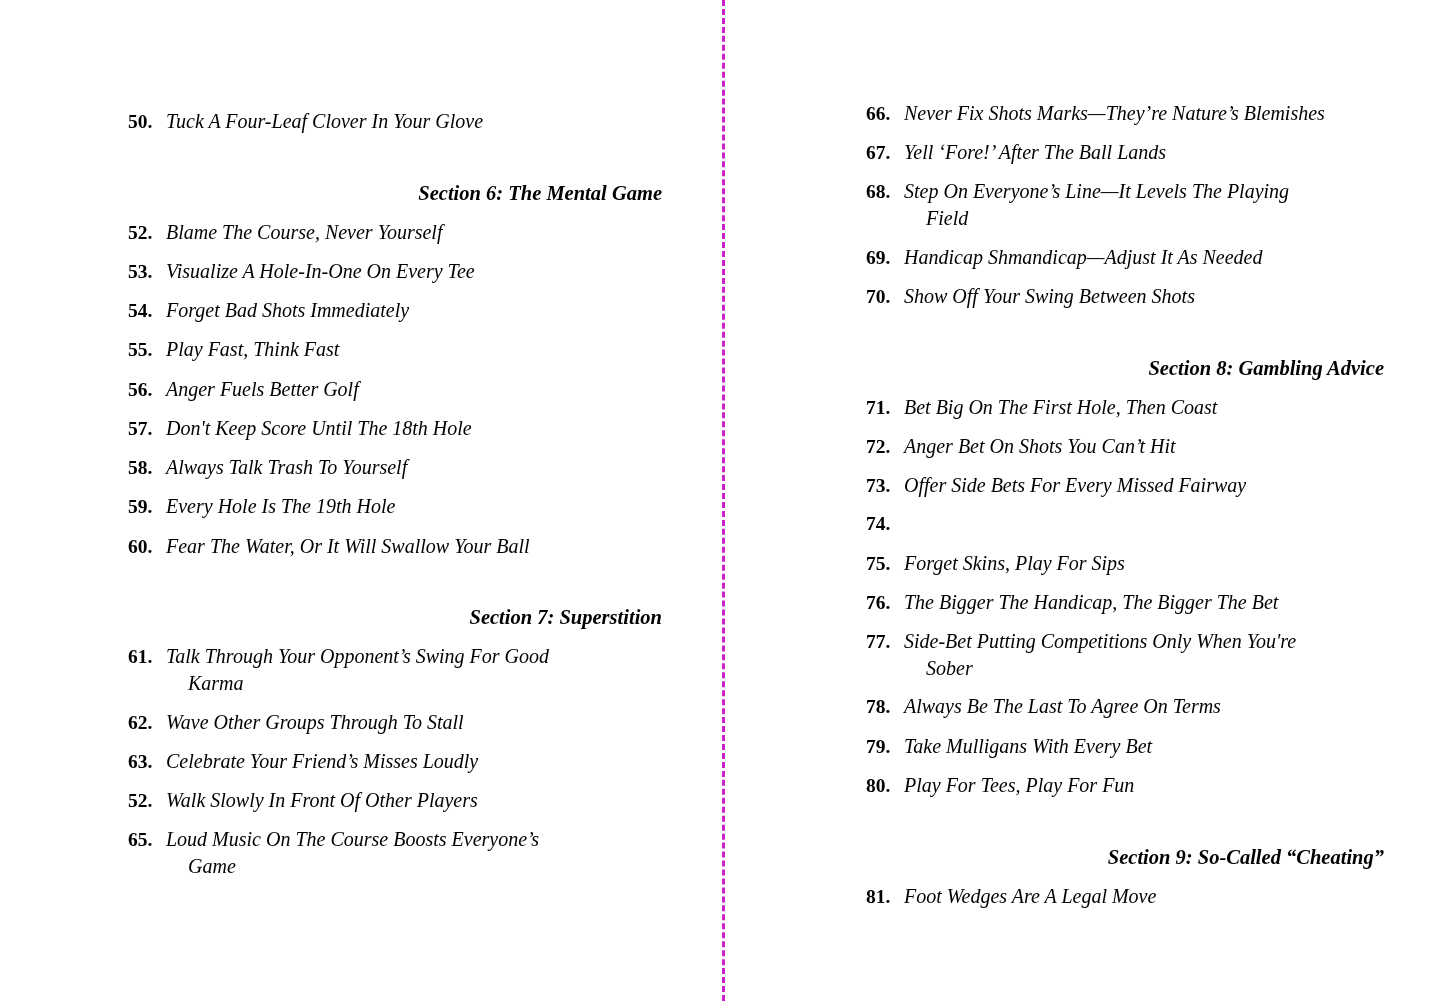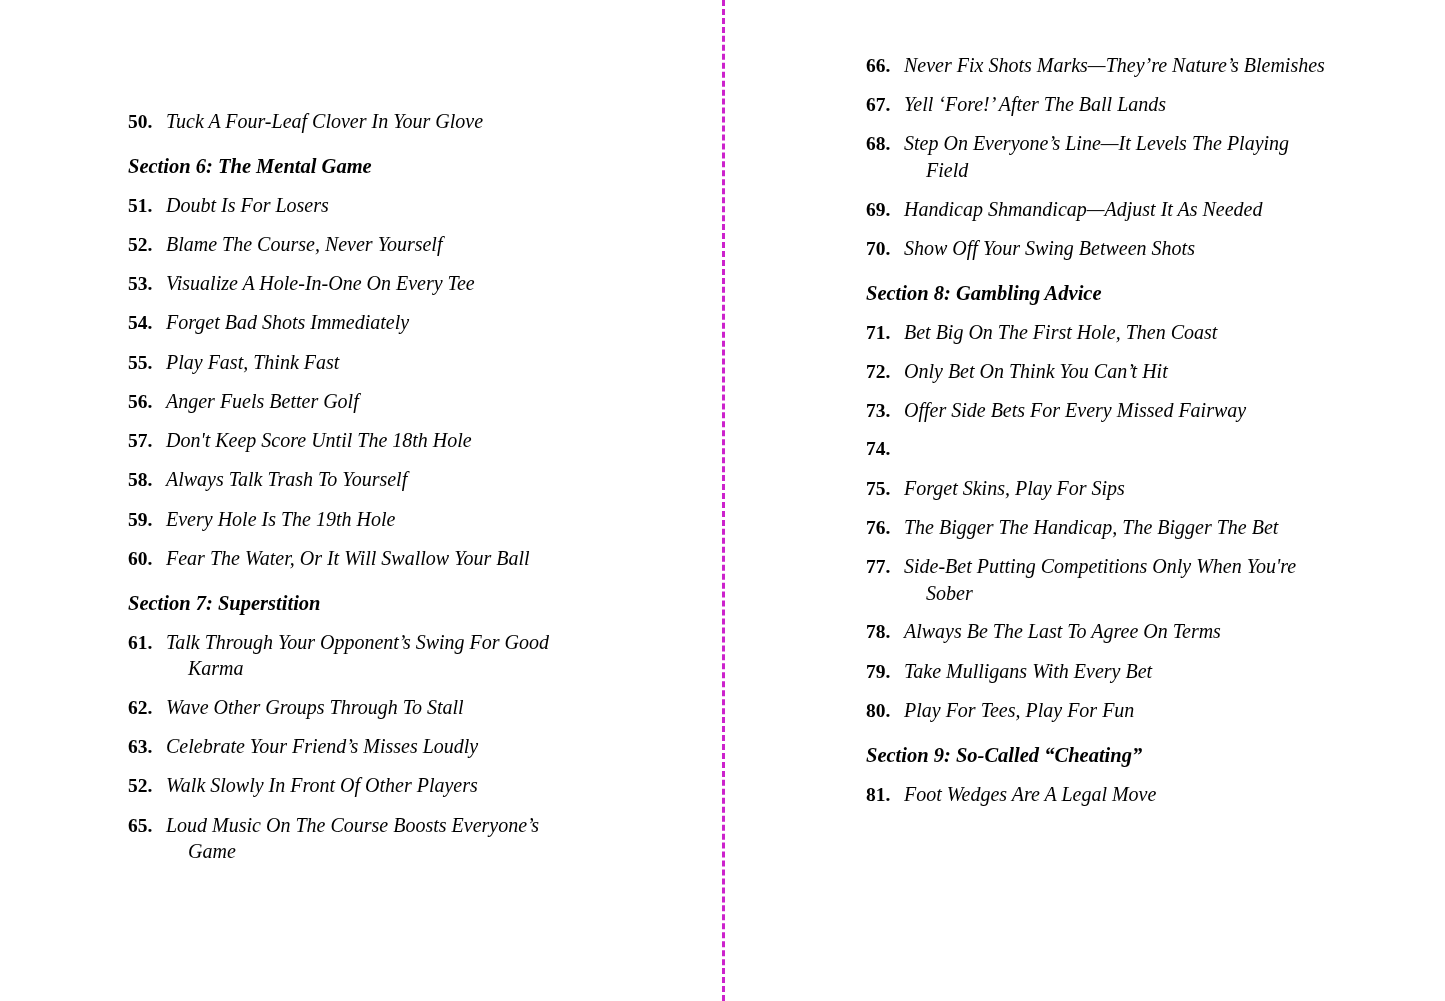--- a/index.html
+++ b/index.html
@@ -23,21 +23,21 @@
   .column {
     box-sizing: border-box;
     width: 722px;
     height: 726px;
     position: relative;
   }
   .col-left {
     padding: 108px 60px 0 128px;
   }
   .col-right {
-    padding: 52px 60px 0 144px;
+    padding: 100px 60px 0 144px;
   }
   .gutter {
     position: absolute;
     left: 722px;
     top: 0;
     bottom: 0;
     width: 0;
     border-left: 3px dashed #cc22cc;
   }
   .entry {
@@ -72,40 +72,37 @@
     max-width: 432px;
   }
   .wrap .txt .cont {
     display: block;
     padding-left: 22px;
   }
   .section-head {
     font-weight: bold;
     font-style: italic;
     font-size: 20.5px;
-    margin-top: 20px;
+    margin-top: 47px;
     margin-bottom: 14px;
+    text-align: right;
   }
 </style>
 </head>
 <body>
 
 <div class="page">
 
   <div class="column col-left" id="left-col">
       <div class="entry">
         <span class="num">50.</span>
         <span class="txt"><span class="line">Tuck A Four-Leaf Clover In Your Glove</span></span>
       </div>
       <div class="section-head">Section 6: The Mental Game</div>
       <div class="entry">
-        <span class="num">51.</span>
-        <span class="txt"><span class="line">Doubt Is For Losers</span></span>
-      </div>
-      <div class="entry">
         <span class="num">52.</span>
         <span class="txt"><span class="line">Blame The Course, Never Yourself</span></span>
       </div>
       <div class="entry">
         <span class="num">53.</span>
         <span class="txt"><span class="line">Visualize A Hole-In-One On Every Tee</span></span>
       </div>
       <div class="entry">
         <span class="num">54.</span>
         <span class="txt"><span class="line">Forget Bad Shots Immediately</span></span>
@@ -180,21 +177,21 @@
         <span class="num">70.</span>
         <span class="txt"><span class="line">Show Off Your Swing Between Shots</span></span>
       </div>
       <div class="section-head">Section 8: Gambling Advice</div>
       <div class="entry">
         <span class="num">71.</span>
         <span class="txt"><span class="line">Bet Big On The First Hole, Then Coast</span></span>
       </div>
       <div class="entry">
         <span class="num">72.</span>
-        <span class="txt"><span class="line">Only Bet On Think You Can’t Hit</span></span>
+        <span class="txt"><span class="line">Anger Bet On Shots You Can’t Hit</span></span>
       </div>
       <div class="entry">
         <span class="num">73.</span>
         <span class="txt"><span class="line">Offer Side Bets For Every Missed Fairway</span></span>
       </div>
       <div class="entry">
         <span class="num">74.</span>
       </div>
       <div class="entry">
         <span class="num">75.</span>

